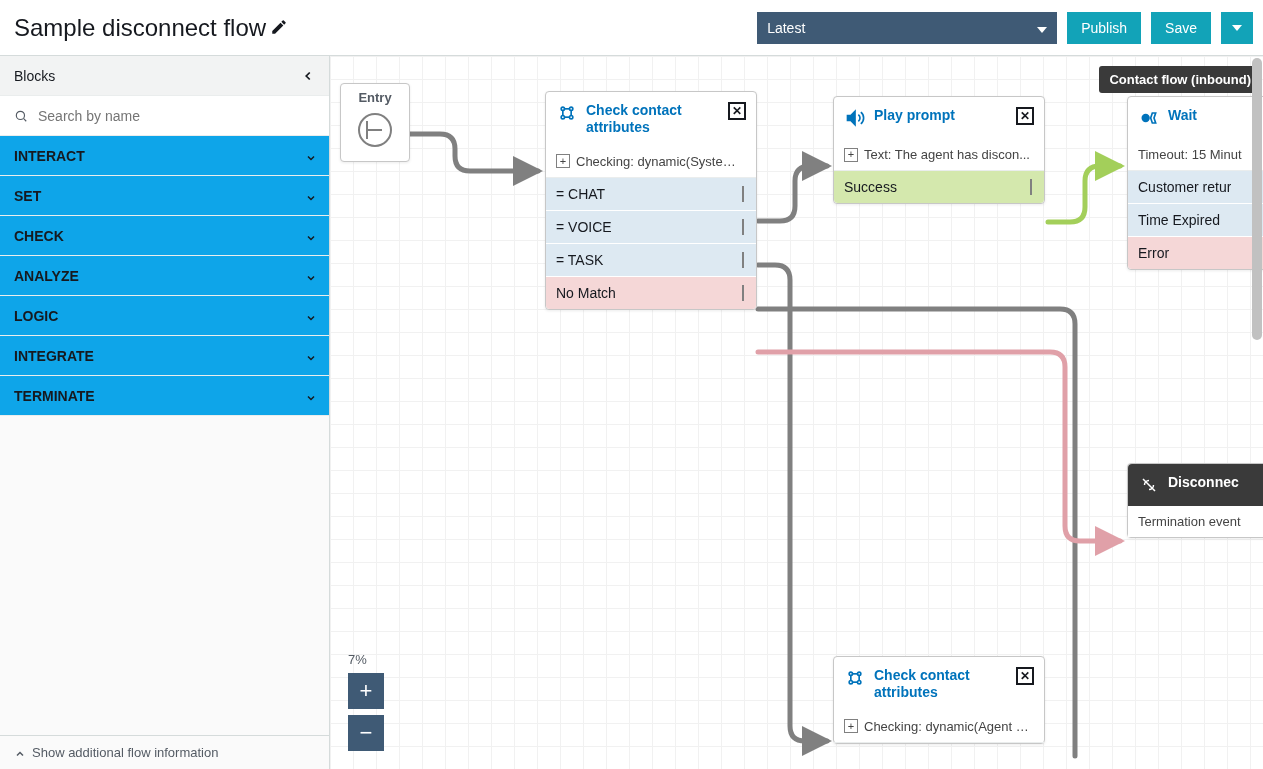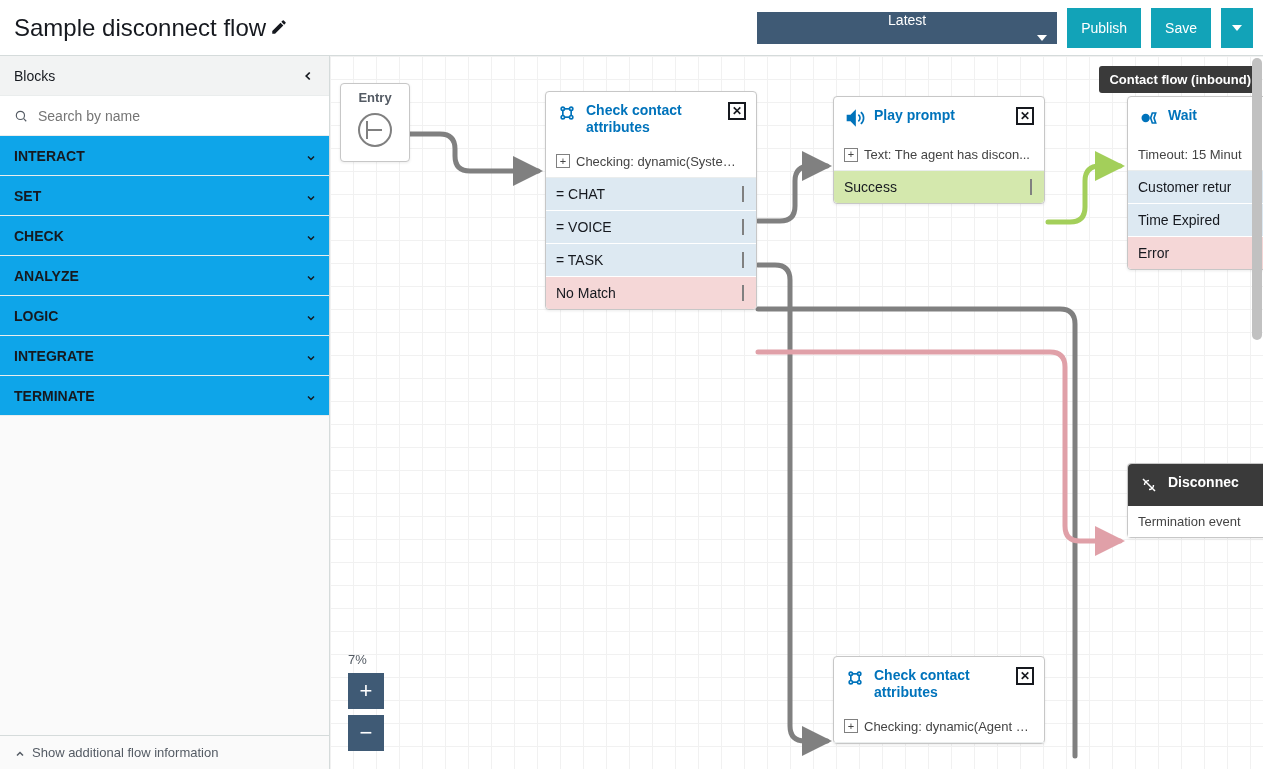--- a/index.html
+++ b/index.html
@@ -4,23 +4,23 @@
 <style>
   * { box-sizing: border-box; }
   html, body { margin:0; padding:0; height:100%; font-family: "Amazon Ember", "Helvetica Neue", Arial, sans-serif; font-size:14px; color:#16191f; background:#fff; }
   .app { width:1263px; height:769px; display:flex; flex-direction:column; overflow:hidden; }
 
   
   .header { height:55px; display:flex; align-items:center; padding:0 10px; gap:10px; }
   .title { font-size:24px; font-weight:400; padding-left:4px; display:flex; align-items:center; gap:4px; }
   .pencil-icon svg { width:18px; height:18px; }
   .header-spacer { flex:1; }
-  .version-dropdown { background:#3f5a75; color:#fff; height:32px; min-width:300px; display:flex; align-items:center; padding:0 10px; font-size:14px; cursor:pointer;flex-direction:column; }
+  .version-dropdown { background:#3f5a75; color:#fff; height:32px; min-width:300px; display:flex; align-items:center; padding:0 10px; font-size:14px; cursor:pointer; }
   .version-dropdown .caret { margin-left:auto; }
-  .btn { height:40px; padding:0 14px; display:flex; align-items:center; color:#fff; font-size:14px; cursor:pointer; }
+  .btn { height:32px; padding:0 14px; display:flex; align-items:center; color:#fff; font-size:14px; cursor:pointer; }
   .btn-publish { background:#12a3b8; }
   .btn-save { background:#12a3b8; }
   .btn-save-caret { background:#12a3b8; width:32px; justify-content:center; }
   .caret-down { display:inline-block; width:0; height:0; border-left:5px solid transparent; border-right:5px solid transparent; border-top:6px solid #fff; }
 
   
   .body { flex:1; display:flex; min-height:0; border-top:1px solid #d5dbdb; }
 
   
   .sidebar { width:330px; border-right:1px solid #d5dbdb; background:#fafafa; display:flex; flex-direction:column; }

